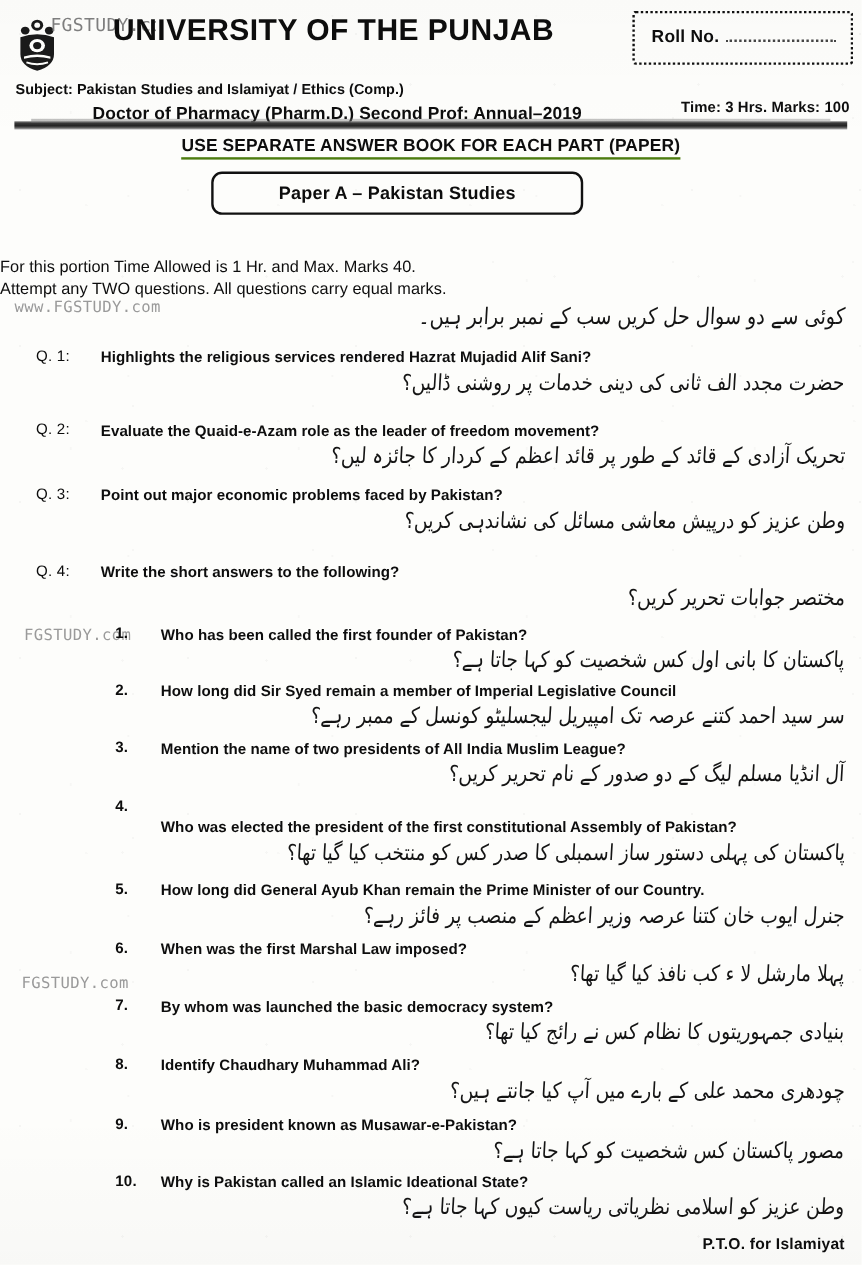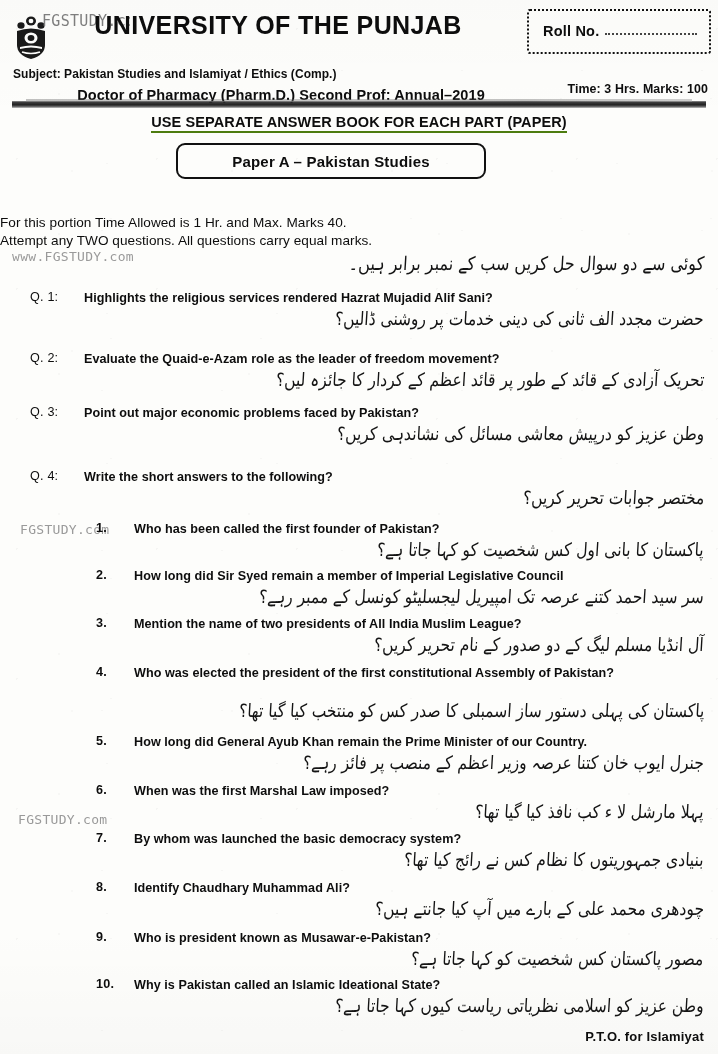--- a/index.html
+++ b/index.html
@@ -137,21 +137,21 @@
   
   .srow{position:absolute;left:96px;width:606px;}
   .snum{
     position:absolute;left:0;top:0;width:34px;
     font-size:12.6px;font-weight:bold;letter-spacing:.2px;
   }
   .stext{
     position:absolute;left:38px;top:0;width:566px;
     font-size:12.6px;font-weight:bold;line-height:16.5px;letter-spacing:.05px;
   }
-  .stext.just{text-align:justify;text-justify:inter-word;}
+  .stext.just{text-align:justify;text-justify:inter-word;margin-top:16px;}
 
   .pto{
     position:absolute;right:14px;top:1029px;
     font-size:13px;font-weight:bold;letter-spacing:.2px;
   }
 </style>
 </head>
 <body>
 
 <div class="page"></div>

